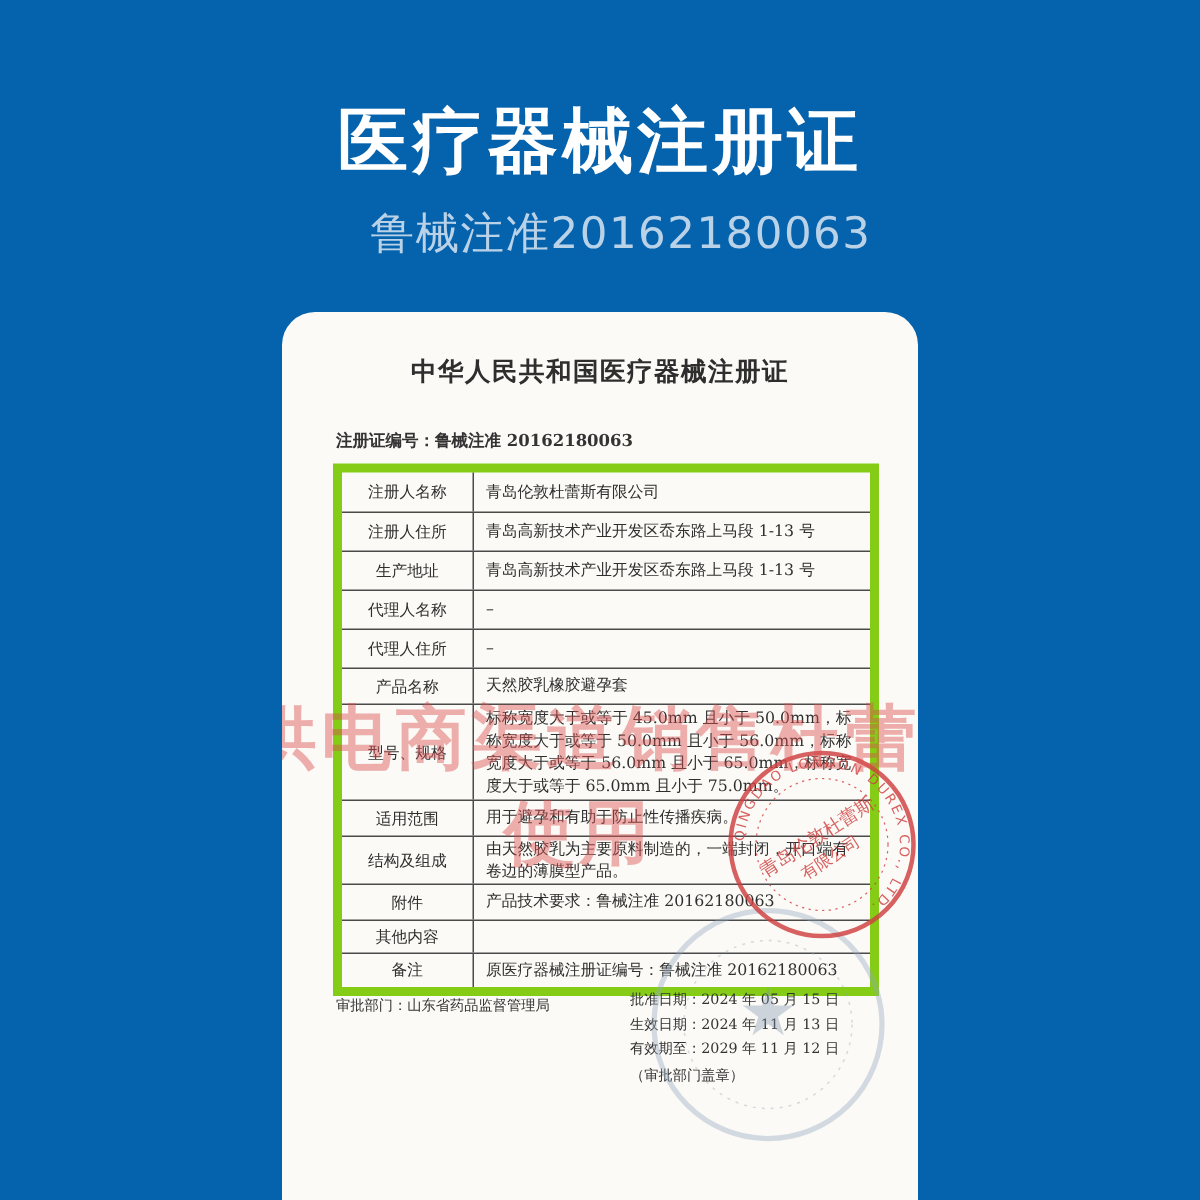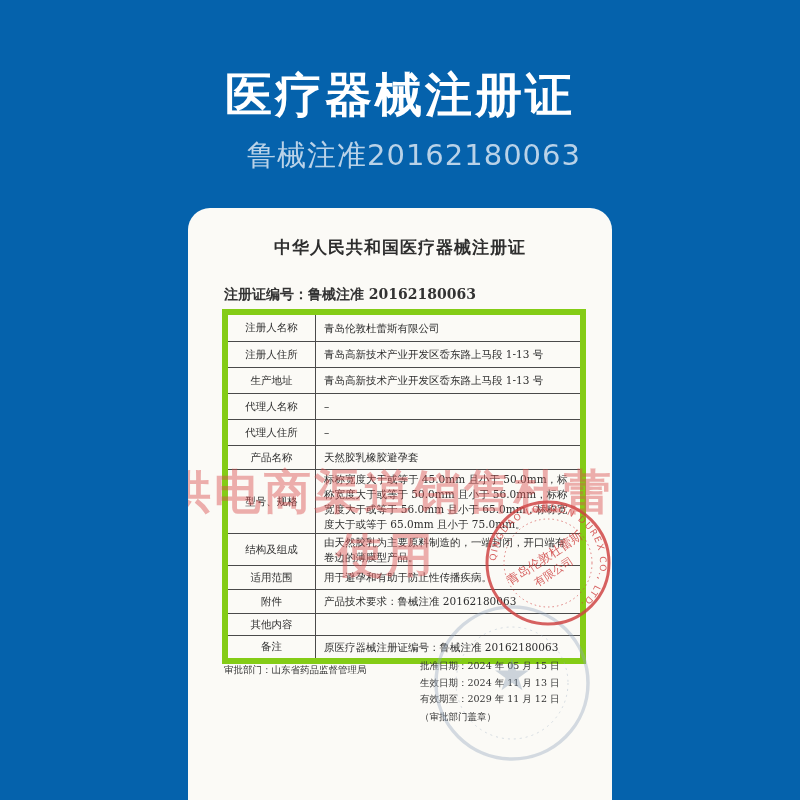--- a/index.html
+++ b/index.html
@@ -21,21 +21,21 @@
   .card{
     position:absolute;left:188px;top:208px;width:424px;height:700px;
     background:#fbfaf6;border-radius:22px;overflow:hidden;
     font-family:"DejaVu Serif","Liberation Serif",serif;color:#3b3b3b;
   }
   .cert-title{
     position:absolute;left:0;top:28px;width:100%;text-align:center;
     font-size:17px;font-weight:bold;color:#2e2e2e;letter-spacing:1px;
   }
   .reg-line{
-    position:absolute;left:36px;top:78px;font-size:14px;font-weight:bold;color:#333;
+    position:absolute;left:36px;top:78px;font-size:11px;font-weight:bold;color:#333;
   }
   .cert-table{
     position:absolute;left:34px;top:101px;width:364px;
     border:6px solid #84cc16;box-sizing:border-box;background:transparent;
   }
   .t-row{display:flex;box-sizing:border-box;border-top:1px solid #4a4a4a;}
   .t-row:first-child{border-top:none;}
   .cell-l{
     width:88px;flex:0 0 88px;box-sizing:border-box;border-right:1px solid #4a4a4a;
     display:flex;align-items:center;justify-content:center;
@@ -97,27 +97,27 @@
       <div class="cell-v">–</div>
     </div>
     <div class="t-row rh24">
       <div class="cell-l">产品名称</div>
       <div class="cell-v">天然胶乳橡胶避孕套</div>
     </div>
     <div class="t-row rh64">
       <div class="cell-l">型号、规格</div>
       <div class="cell-v">标称宽度大于或等于 45.0mm 且小于 50.0mm，标称宽度大于或等于 50.0mm 且小于 56.0mm，标称宽度大于或等于 56.0mm 且小于 65.0mm，标称宽度大于或等于 65.0mm 且小于 75.0mm。</div>
     </div>
+    <div class="t-row rh24">
+      <div class="cell-l">适用范围</div>
+      <div class="cell-v">用于避孕和有助于防止性传播疾病。</div>
+    </div>
     <div class="t-row rh32">
       <div class="cell-l">结构及组成</div>
       <div class="cell-v">由天然胶乳为主要原料制造的，一端封闭，开口端有卷边的薄膜型产品。</div>
-    </div>
-    <div class="t-row rh24">
-      <div class="cell-l">适用范围</div>
-      <div class="cell-v">用于避孕和有助于防止性传播疾病。</div>
     </div>
     <div class="t-row rh24">
       <div class="cell-l">附件</div>
       <div class="cell-v">产品技术要求：鲁械注准 20162180063</div>
     </div>
     <div class="t-row rh22">
       <div class="cell-l">其他内容</div>
       <div class="cell-v"></div>
     </div>
     <div class="t-row rh23">

